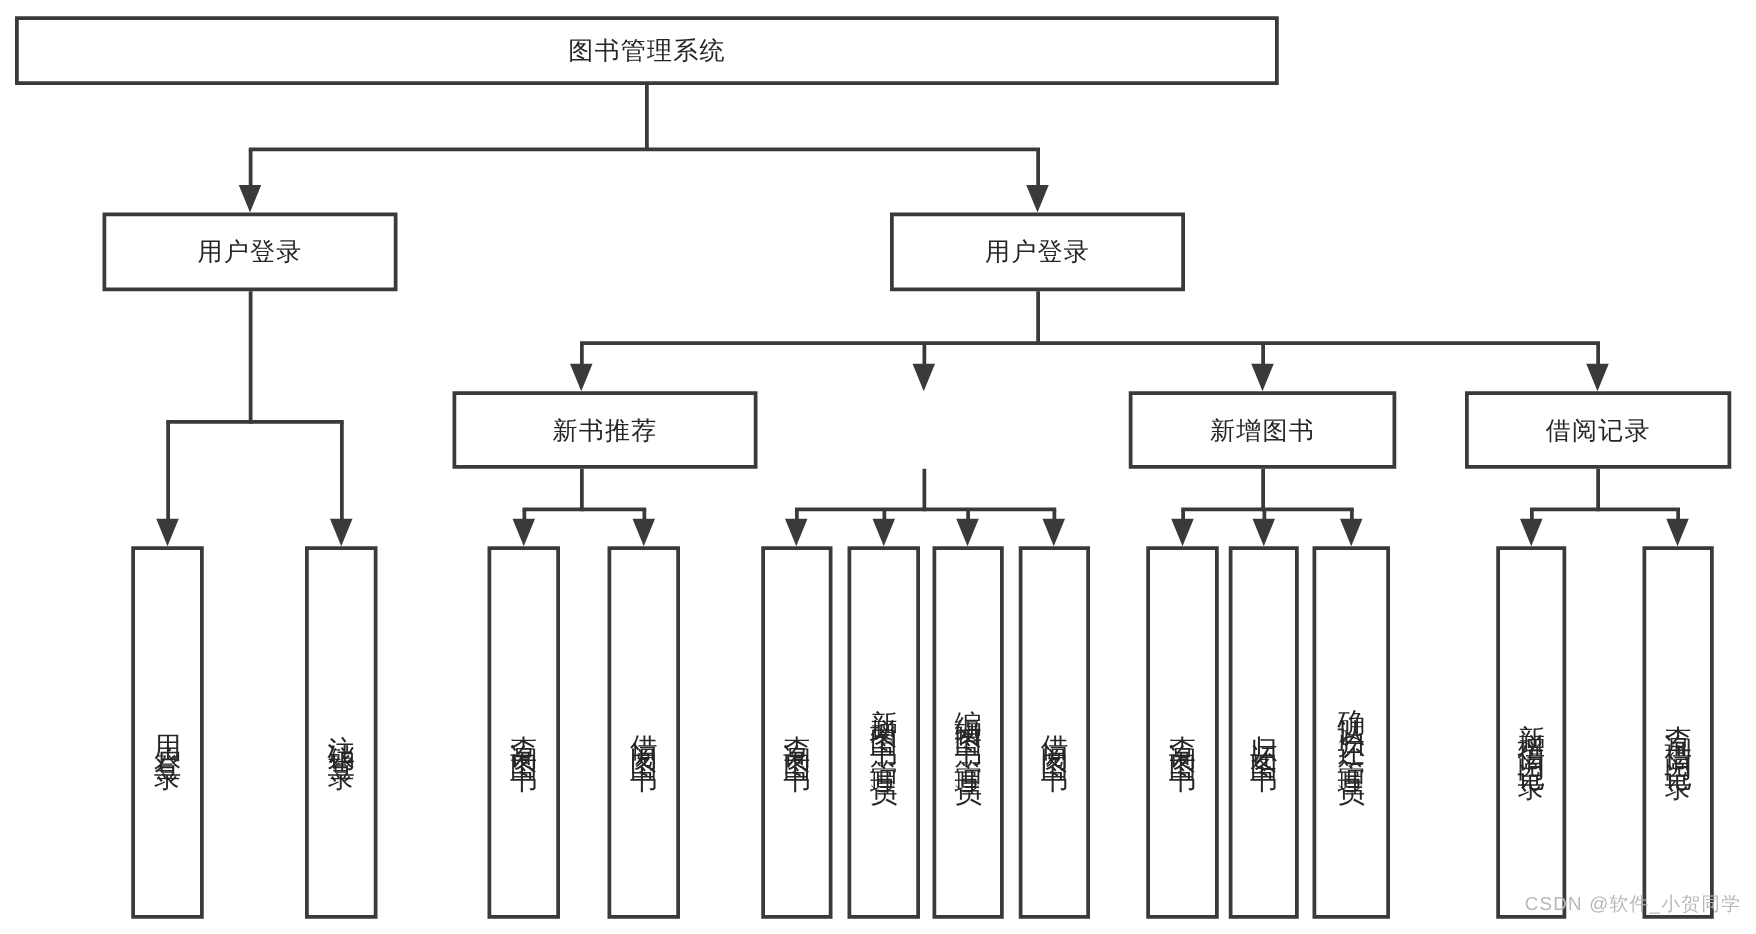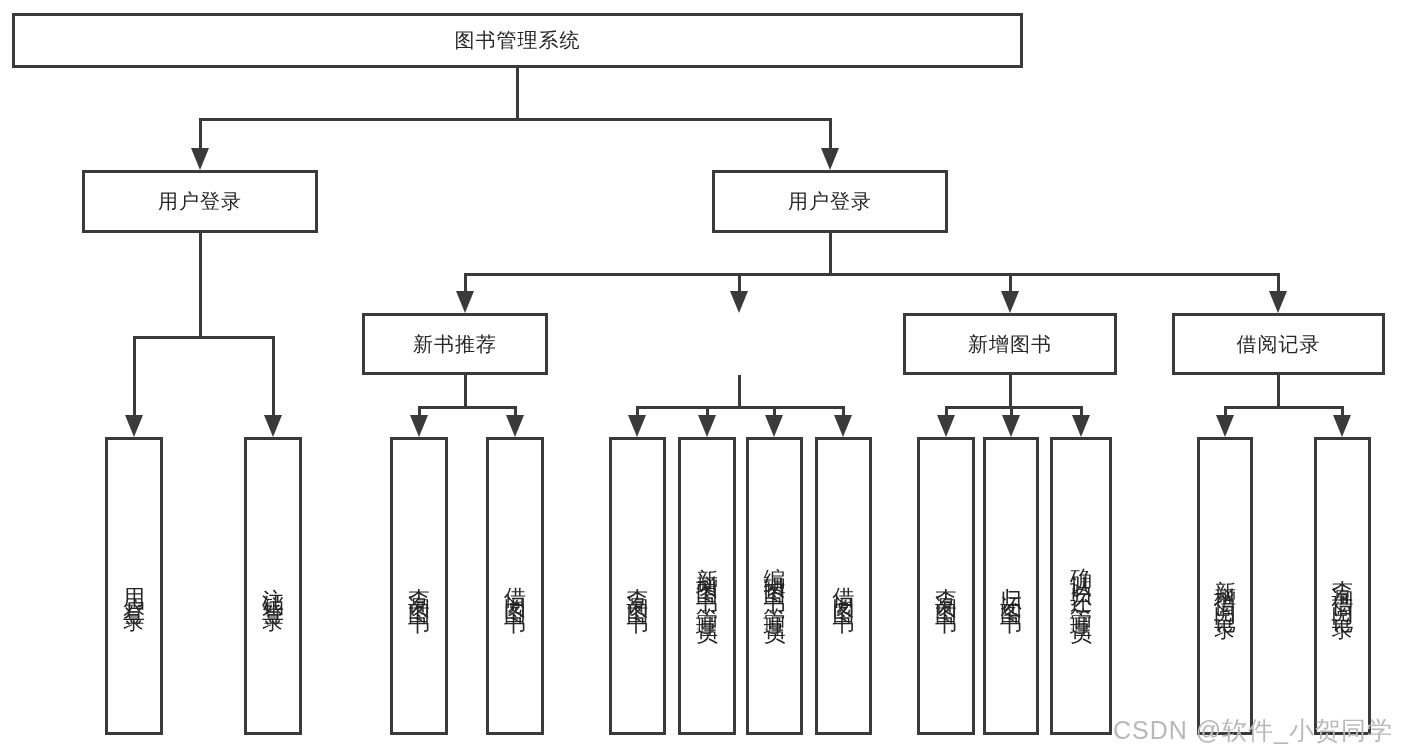--- a/index.html
+++ b/index.html
@@ -41,21 +41,21 @@
   .hline{position:absolute;height:3px;background:var(--line);}
   .arrow{
     position:absolute;width:0;height:0;
     border-left:9px solid transparent;
     border-right:9px solid transparent;
     border-top:22px solid var(--line);
   }
   .watermark{
     position:absolute;
     top:714px;right:12px;
-    font-size:25px;
+    font-size:15px;
     color:var(--watermark);
     letter-spacing:1px;
     white-space:nowrap;
   }
 </style>
 </head>
 <body>
 
 <div id="stage">
 
@@ -82,21 +82,21 @@
   <div class="hline" style="left:464px;top:273px;width:816px"></div>
   <div class="vline" style="left:464px;top:275px;height:18px"></div>
   <div class="arrow" style="left:456px;top:291px"></div>
   <div class="vline" style="left:738px;top:275px;height:18px"></div>
   <div class="arrow" style="left:730px;top:291px"></div>
   <div class="vline" style="left:1009px;top:275px;height:18px"></div>
   <div class="arrow" style="left:1001px;top:291px"></div>
   <div class="vline" style="left:1277px;top:275px;height:18px"></div>
   <div class="arrow" style="left:1269px;top:291px"></div>
 
-  <div class="box h" style="left:362px;top:313px;width:186px;height:62px">新书推荐</div>
+  <div class="box h" style="left:362px;top:313px;width:244px;height:62px">新书推荐</div>
   <div class="box h" style="left:903px;top:313px;width:214px;height:62px">新增图书</div>
   <div class="box h" style="left:1172px;top:313px;width:213px;height:62px">借阅记录</div>
 
   <div class="vline" style="left:464px;top:375px;height:34px"></div>
   <div class="hline" style="left:418px;top:406px;width:99px"></div>
   <div class="vline" style="left:418px;top:408px;height:9px"></div>
   <div class="arrow" style="left:410px;top:415px"></div>
   <div class="vline" style="left:514px;top:408px;height:9px"></div>
   <div class="arrow" style="left:506px;top:415px"></div>
 

